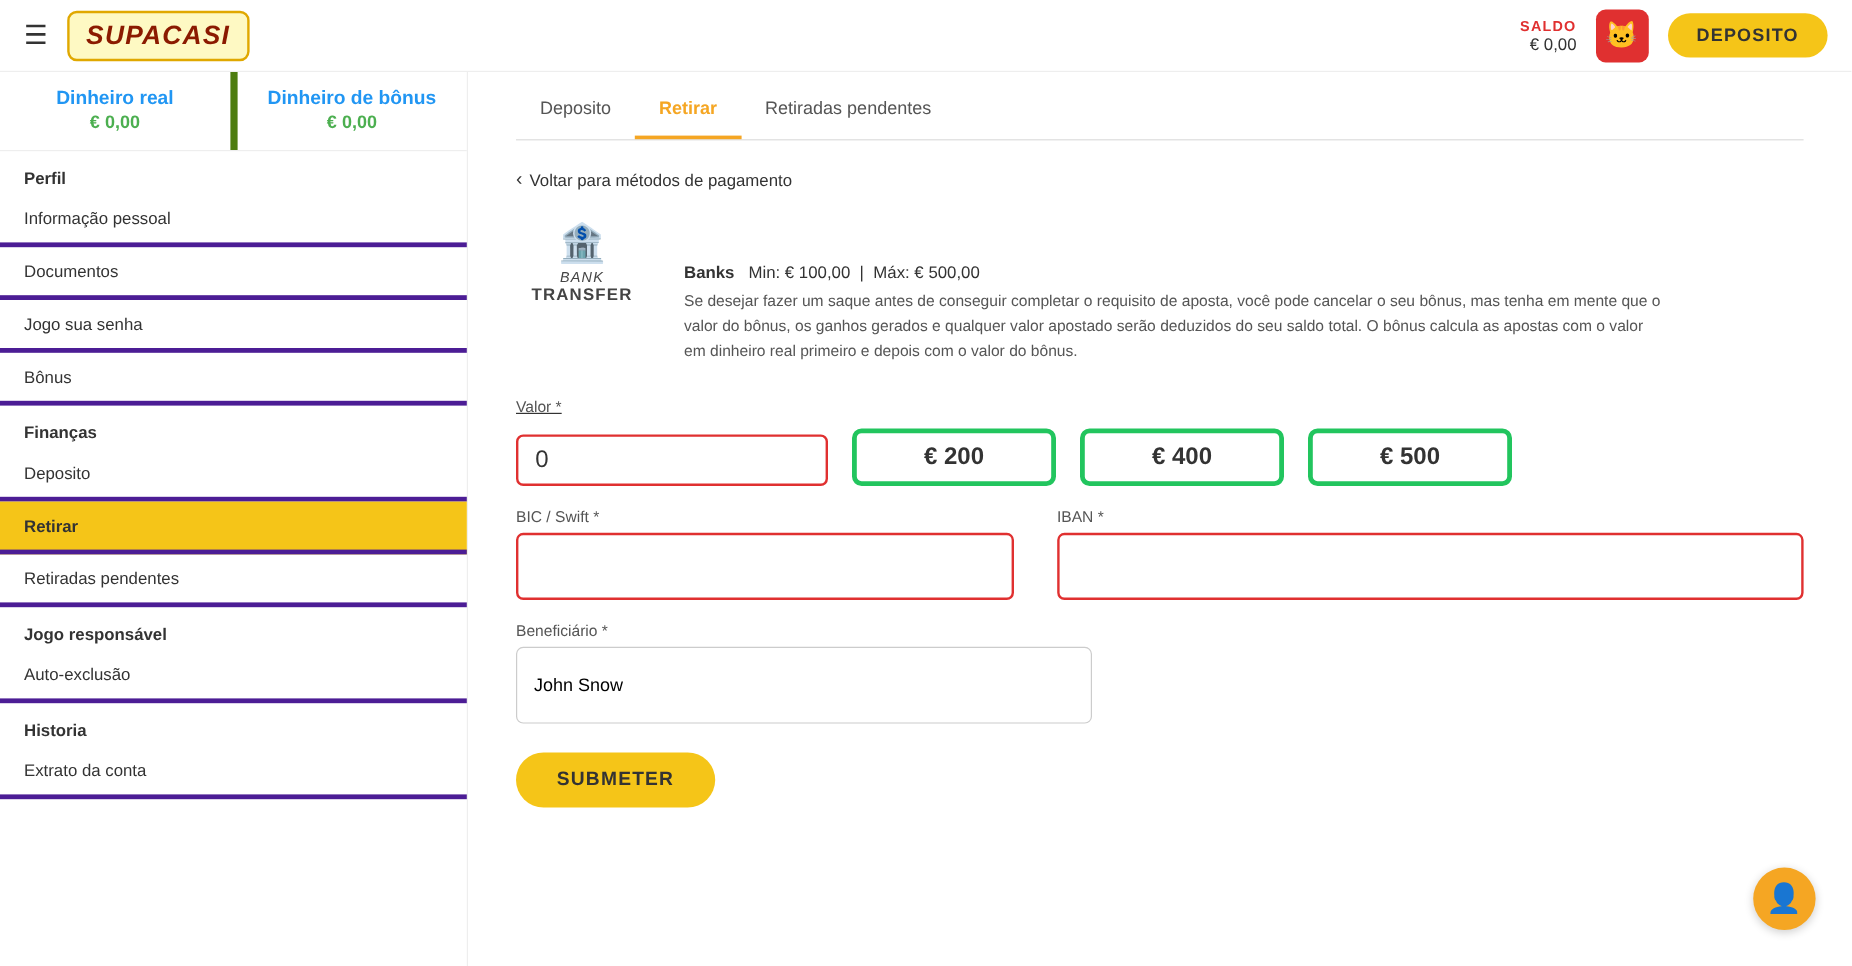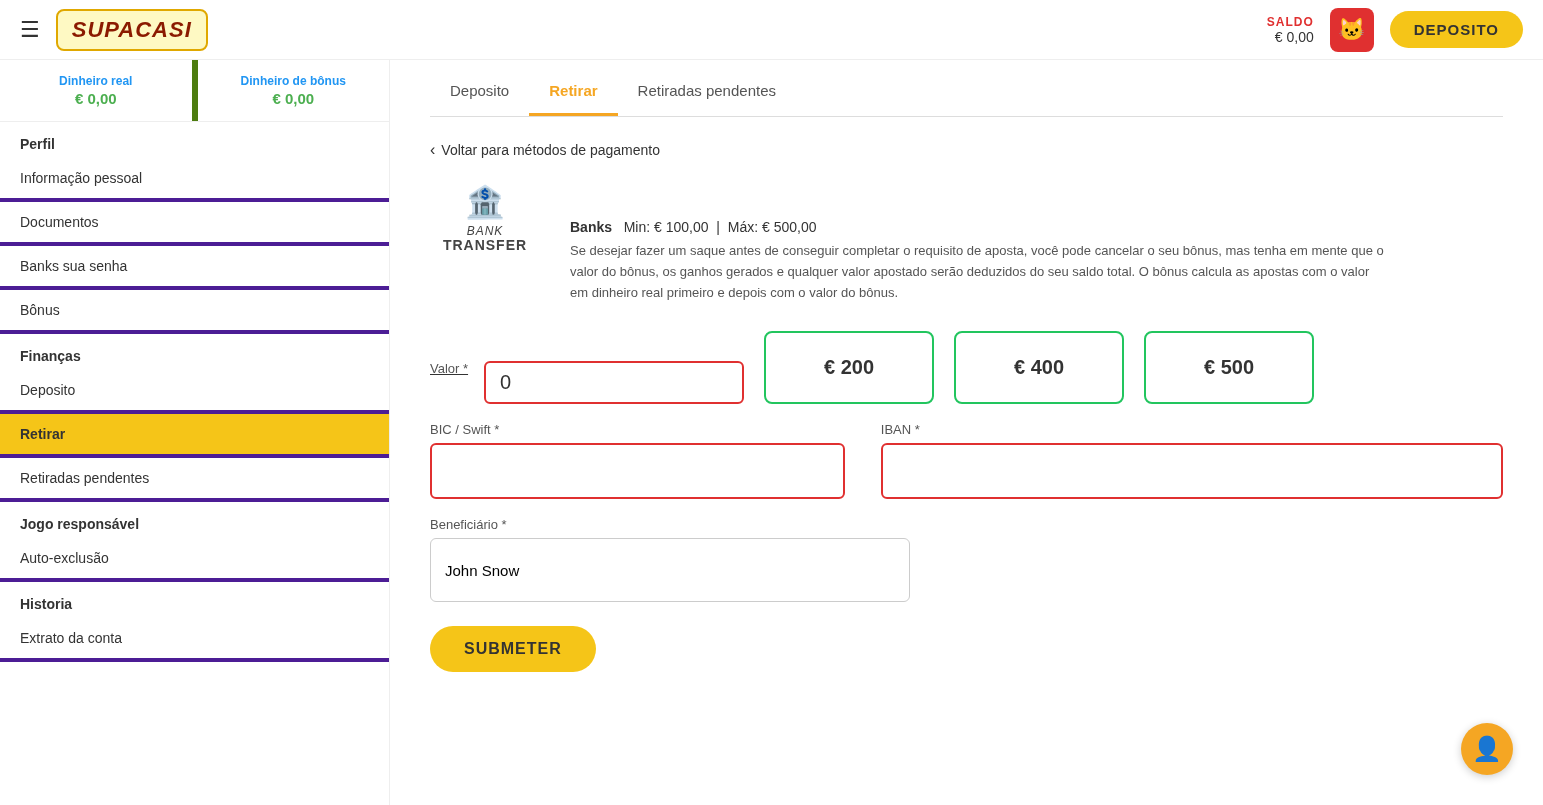--- a/index.html
+++ b/index.html
@@ -70,21 +70,21 @@
       border-bottom: 1px solid #eee;
     }
     .balance-block {
       flex: 1;
       padding: 14px 20px;
       text-align: center;
     }
     .balance-block + .balance-block {
       border-left: 6px solid #4d7c0f;
     }
-    .balance-title { font-size: 12px; font-weight: bold; color: #2196f3; }
+    .balance-title { font-size: 16px; font-weight: bold; color: #2196f3; }
     .balance-title.bonus { color: #2196f3; }
     .balance-amount { font-size: 15px; color: #4caf50; font-weight: bold; margin-top: 2px; }
 
     .sidebar-section-title {
       padding: 14px 20px 6px;
       font-size: 14px;
       font-weight: bold;
       color: #333;
     }
     .sidebar-item {
@@ -174,42 +174,42 @@
       font-weight: 900;
       color: #444;
       letter-spacing: 1px;
       text-align: center;
       line-height: 1.1;
     }
     .bank-logo-text .bank-word { font-size: 12px; font-weight: normal; font-style: italic; }
 
     
     .form-row { display: flex; gap: 20px; margin-bottom: 18px; align-items: flex-end; }
-    .field-group { display: flex; flex-direction: row; gap: 16px; text-decoration: underline; }
+    .field-group { display: flex; flex-direction: column; gap: 16px; text-decoration: underline; }
     .field-label { font-size: 13px; color: #555; }
 
     .valor-field {
       border: 2px solid #e03030;
       border-radius: 6px;
       padding: 8px 14px;
       width: 260px;
     }
     .valor-input {
       border: none;
       outline: none;
       font-size: 20px;
       width: 100%;
       color: #333;
     }
 
     .quick-amount-btn {
-      border: 2px solid #22c55e;
+      border: 4px solid #22c55e;
       border-radius: 8px;
       padding: 0 30px;
-      height: 73px;
+      height: 48px;
       background: #fff;
       font-size: 20px;
       font-weight: bold;
       color: #333;
       cursor: pointer;
       min-width: 170px;
     }
 
     .bic-iban-row { display: flex; gap: 36px; margin-bottom: 18px; }
 
@@ -321,21 +321,21 @@
       </div>
       <div class="balance-block">
         <div class="balance-title bonus">Dinheiro de bônus</div>
         <div class="balance-amount">€ 0,00</div>
       </div>
     </div>
 
     <div class="sidebar-section-title">Perfil</div>
     <a class="sidebar-item">Informação pessoal</a>
     <a class="sidebar-item">Documentos</a>
-    <a class="sidebar-item">Banks sua senha</a>
+    <a class="sidebar-item">Jogo sua senha</a>
     <a class="sidebar-item">Bônus</a>
 
     <div class="sidebar-section-title">Finanças</div>
     <a class="sidebar-item">Deposito</a>
     <a class="sidebar-item active">Retirar</a>
     <a class="sidebar-item">Retiradas pendentes</a>
 
     <div class="sidebar-section-title">Jogo responsável</div>
     <a class="sidebar-item">Auto-exclusão</a>
 

